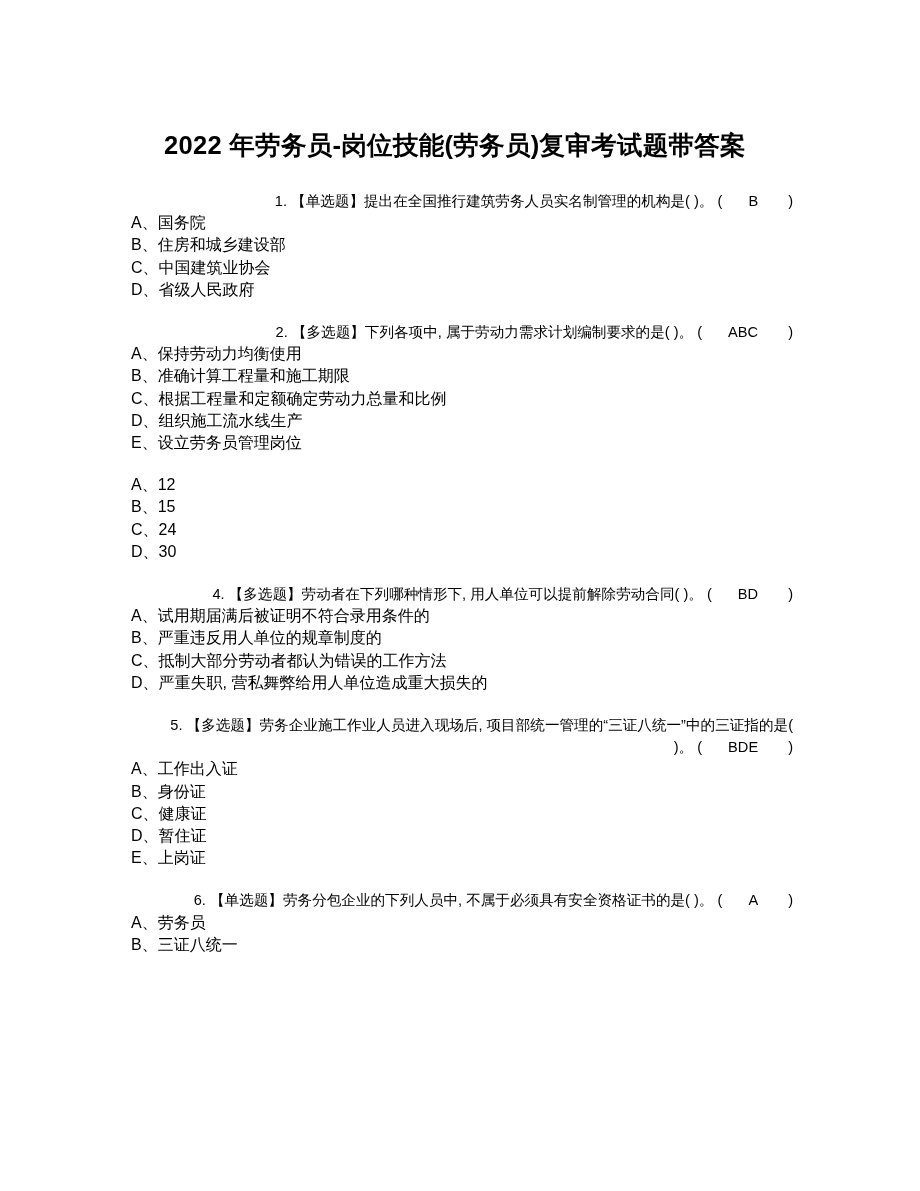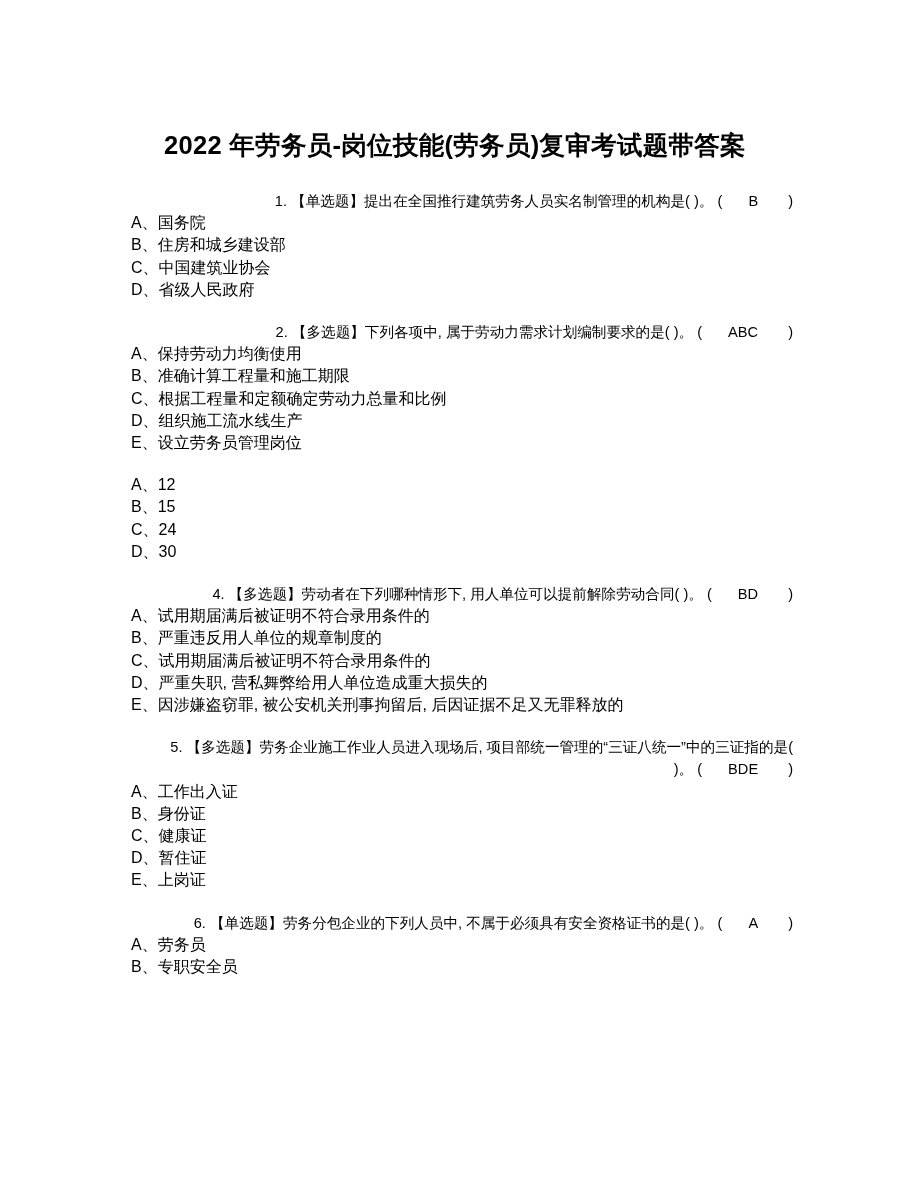--- a/index.html
+++ b/index.html
@@ -115,37 +115,36 @@
           <li class="q-option">B、15</li>
           <li class="q-option">C、24</li>
           <li class="q-option">D、30</li>
         </ul>
       </div>
       <div class="question-block">
         <div class="q-stem"><span class="q-num">4.&nbsp;</span><span>【多选题】</span><span>劳动者在下列哪种情形下, 用人单位可以提前解除劳动合同( )。</span><span class="ans-wrap">&nbsp;<span>(</span><span class="ans-gap"></span><span class="ans-letter">BD</span><span class="ans-gap-r"></span><span>)</span></span></div>
         <ul class="q-options">
           <li class="q-option">A、试用期届满后被证明不符合录用条件的</li>
           <li class="q-option">B、严重违反用人单位的规章制度的</li>
-          <li class="q-option">C、试用期届满后被证明不符合录用条件的</li>
+          <li class="q-option">C、抵制大部分劳动者都认为错误的工作方法</li>
           <li class="q-option">D、严重失职, 营私舞弊给用人单位造成重大损失的</li>
-          <li class="q-option">E、因涉嫌盗窃罪, 被公安机关刑事拘留后, 后因证据不足又无罪释放的</li>
         </ul>
       </div>
       <div class="question-block">
         <div class="q-stem nohang"><span class="q-num">5.&nbsp;</span><span>【多选题】</span><span>劳务企业施工作业人员进入现场后, 项目部统一管理的“三证八统一”中的三证指的是( )。</span><span class="ans-wrap">&nbsp;<span>(</span><span class="ans-gap"></span><span class="ans-letter">BDE</span><span class="ans-gap-r"></span><span>)</span></span></div>
         <ul class="q-options">
           <li class="q-option">A、工作出入证</li>
           <li class="q-option">B、身份证</li>
           <li class="q-option">C、健康证</li>
           <li class="q-option">D、暂住证</li>
           <li class="q-option">E、上岗证</li>
         </ul>
       </div>
       <div class="question-block">
         <div class="q-stem"><span class="q-num">6.&nbsp;</span><span>【单选题】</span><span>劳务分包企业的下列人员中, 不属于必须具有安全资格证书的是( )。</span><span class="ans-wrap">&nbsp;<span>(</span><span class="ans-gap"></span><span class="ans-letter">A</span><span class="ans-gap-r"></span><span>)</span></span></div>
         <ul class="q-options">
           <li class="q-option">A、劳务员</li>
-          <li class="q-option">B、专职安全员</li>
+          <li class="q-option">B、三证八统一</li>
         </ul>
       </div>
     </div>
 
 </div>
 
 </body></html>

